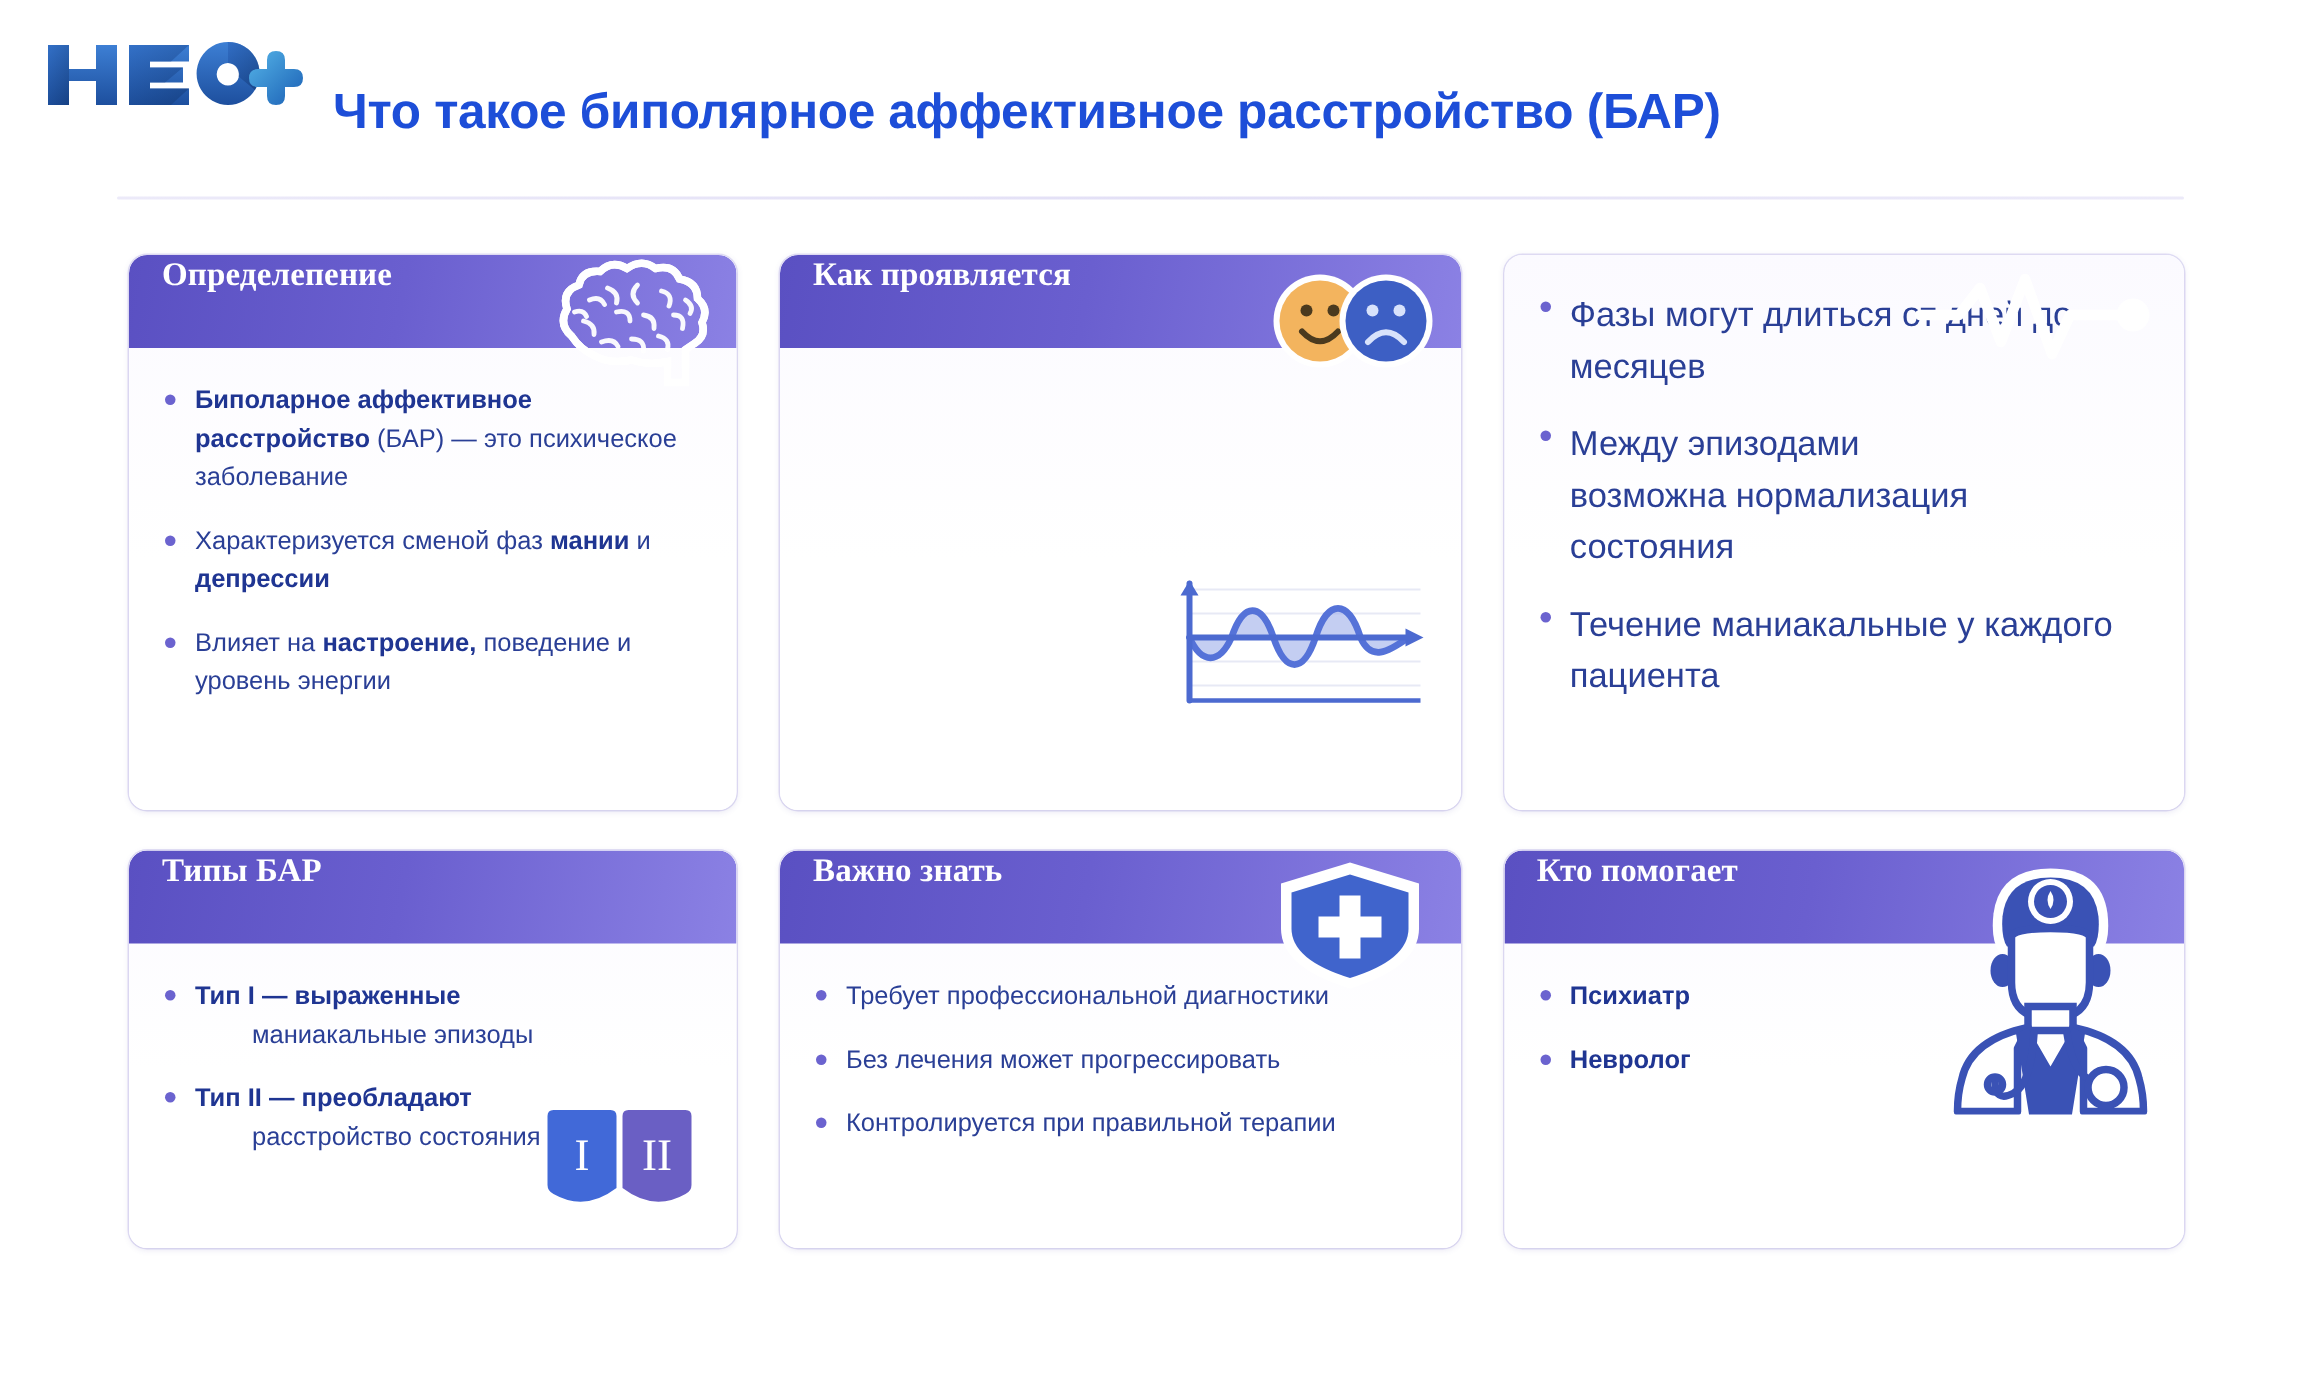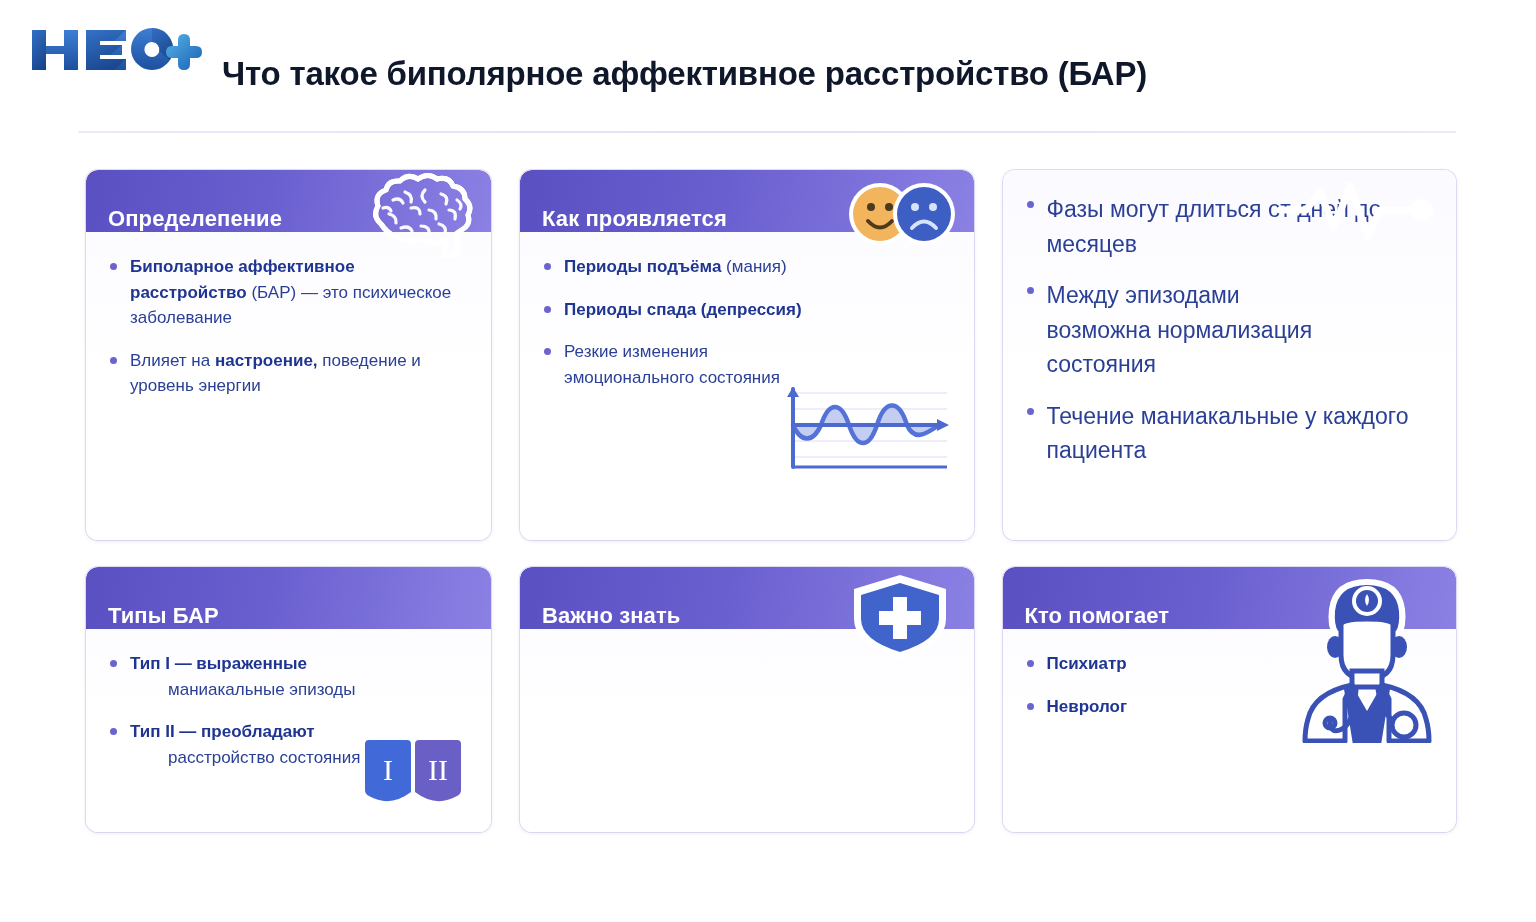--- a/index.html
+++ b/index.html
@@ -15,21 +15,21 @@
   .topbar {
     position: absolute; left: 0; top: 0; width: 1536px; height: 132px;
   }
   .logo {
     position: absolute; left: 26px; top: 20px;
     width: 180px; height: 60px;
   }
   .page-title {
     position: absolute; left: 222px; top: 55px;
     font-size: 33px; font-weight: 700; letter-spacing: -0.2px;
-    color: #0f172a; white-space: nowrap;
+    color: #1d4ed8; white-space: nowrap;
   }
   .title-rule {
     position: absolute; left: 78px; top: 131px; width: 1378px; height: 2px;
     background: linear-gradient(90deg,#eceaf9 0%, #e3e0f6 50%, #eceaf9 100%);
     border-radius: 2px;
   }
 
   
   .grid {
     position: absolute; left: 86px; top: 170px;
@@ -44,21 +44,21 @@
     background: linear-gradient(180deg,#fbfaff 0%,#ffffff 55%);
     border-radius: 12px;
     box-shadow: 0 1px 4px rgba(80,70,160,.13), 0 0 0 1px rgba(225,222,245,.9);
     overflow: visible;
   }
   .card-inner { position: relative; width: 100%; height: 100%; overflow: hidden; border-radius: 12px; }
   .card-head {
     position: relative; height: 62px;
     background: linear-gradient(100deg,#5a50c2 0%, #6a5fcf 45%, #8b81e4 100%);
     border-radius: 12px 12px 0 0;
-    display: flex; align-items: flex-end;
+    display: flex; align-items: flex-start; font-family: Liberation Serif, serif;
   }
   .card.tall .card-head { height: 62px; }
   .card-head h2 {
     font-size: 22px; font-weight: 700; color: #ffffff;
     padding-left: 22px; letter-spacing: .1px; white-space: nowrap;
   }
   .card-body { padding: 22px 22px 10px 22px; position: relative; }
 
   
   ul.bullets { list-style: none; }
@@ -130,20 +130,23 @@
 
     <div class="card tall">
       <div class="card-inner">
         <div class="card-head">
           <h2>Определепение</h2>
         </div>
         <div class="card-body">
           <ul class="bullets">
             <li>
               <b>Биполарное аффективное расстройство</b><span class="reg"> (БАР) — это психическое заболевание</span>
+            </li>
+            <li>
+              <span class="reg">Характеризуется сменой фаз </span><b>мании</b><span class="reg"> и </span><b>депрессии</b>
             </li>
             <li>
               <span class="reg">Влияет на </span><b>настроение,</b><span class="reg"> поведение и уровень энергии</span>
             </li>
           </ul>
         </div>
       </div>
       <div class="icon-abs brain-ic">
         <svg viewBox="0 0 118 92" width="118" height="92">
           <g fill="none" stroke="#ffffff" stroke-width="5" stroke-linecap="round" stroke-linejoin="round">
@@ -167,33 +170,20 @@
           </g>
         </svg>
       </div>
     </div>
 
     <div class="card tall">
       <div class="card-inner">
         <div class="card-head">
           <h2>Как проявляется</h2>
         </div>
-        <div class="card-body">
-          <ul class="bullets">
-            <li>
-              <b>Периоды подъёма</b><span class="reg"> (мания)</span>
-            </li>
-            <li>
-              <b>Периоды спада (депрессия)</b>
-            </li>
-            <li style="max-width:250px;">
-              <span class="reg">Резкие изменения эмоционального состояния</span>
-            </li>
-          </ul>
-        </div>
 
         <div class="icon-abs wave-ic">
           <svg viewBox="0 0 185 95" width="185" height="95">
             <g stroke="#e7e9f5" stroke-width="1.4">
               <line x1="24" y1="14" x2="178" y2="14"></line>
               <line x1="24" y1="30" x2="178" y2="30"></line>
               <line x1="24" y1="62" x2="178" y2="62"></line>
               <line x1="24" y1="78" x2="178" y2="78"></line>
             </g>
             <path d="M24 46
@@ -278,20 +268,27 @@
           <text x="77" y="42" font-family="Liberation Serif, serif" font-size="30" fill="#ffffff" text-anchor="middle">II</text>
         </svg>
       </div>
     </div>
 
     <div class="card">
       <div class="card-inner">
         <div class="card-head">
           <h2>Важно знать</h2>
         </div>
+        <div class="card-body">
+          <ul class="bullets">
+            <li><span class="reg">Требует профессиональной диагностики</span></li>
+            <li><span class="reg">Без лечения может прогрессировать</span></li>
+            <li><span class="reg">Контролируется при правильной терапии</span></li>
+          </ul>
+        </div>
       </div>
       <div class="icon-abs shield-ic">
         <svg viewBox="0 0 104 88" width="104" height="88">
           <path d="M52 2 L98 16 L98 46 q0 26 -46 40 q-46 -14 -46 -40 L6 16 Z" fill="#ffffff"></path>
           <path d="M52 10 L91 22 L91 46 q0 21 -39 33 q-39 -12 -39 -33 L13 22 Z" fill="#4064cc"></path>
           <path d="M45 24 L59 24 L59 38 L73 38 L73 52 L59 52 L59 66 L45 66 L45 52 L31 52 L31 38 L45 38 Z" fill="#ffffff"></path>
         </svg>
       </div>
     </div>
 

